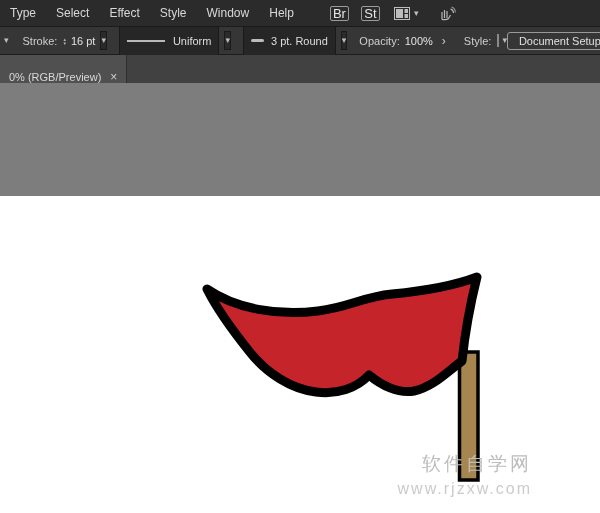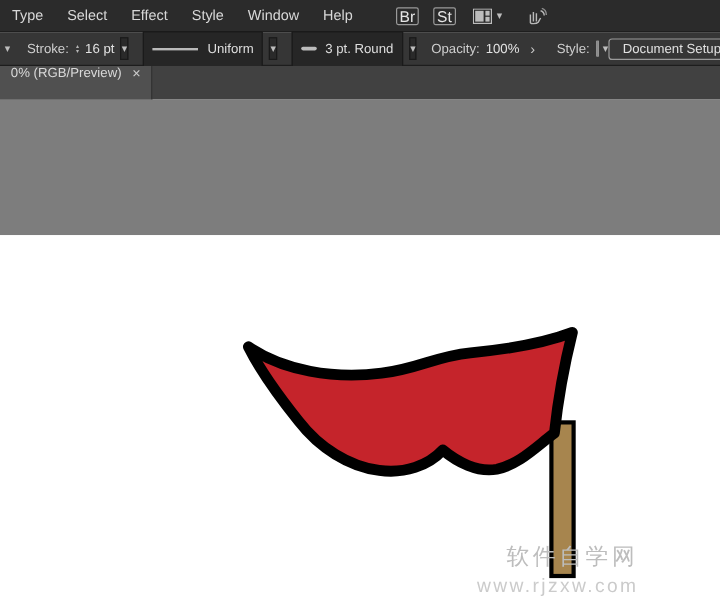--- a/index.html
+++ b/index.html
@@ -52,21 +52,21 @@
     font-family:"Liberation Sans", sans-serif; white-space:nowrap;
   }
 
   
   .tabstrip {
     position:absolute; top:55px; left:0; width:600px; height:28px;
     background:#414141; display:flex; align-items:stretch;
   }
   .doctab {
     background:#505050; border-right:1px solid #2e2e2e;
-    display:flex; align-items:flex-start; padding:0 9px; gap:9px;
+    display:flex; align-items:flex-end; padding:0 9px; gap:9px;
     color:#d9d9d9; font-size:11px; white-space:nowrap;
   }
   .tab-close { color:#cdcdcd; font-size:12px; line-height:1; }
 
   
   .pasteboard { position:absolute; top:83px; left:0; width:600px; height:113px; background:#7d7d7d; }
   .artboard  { position:absolute; top:196px; left:0; width:600px; height:317px; background:#ffffff; }
   .artwork-svg { position:absolute; top:0; left:0; width:600px; height:513px; }
 
   

